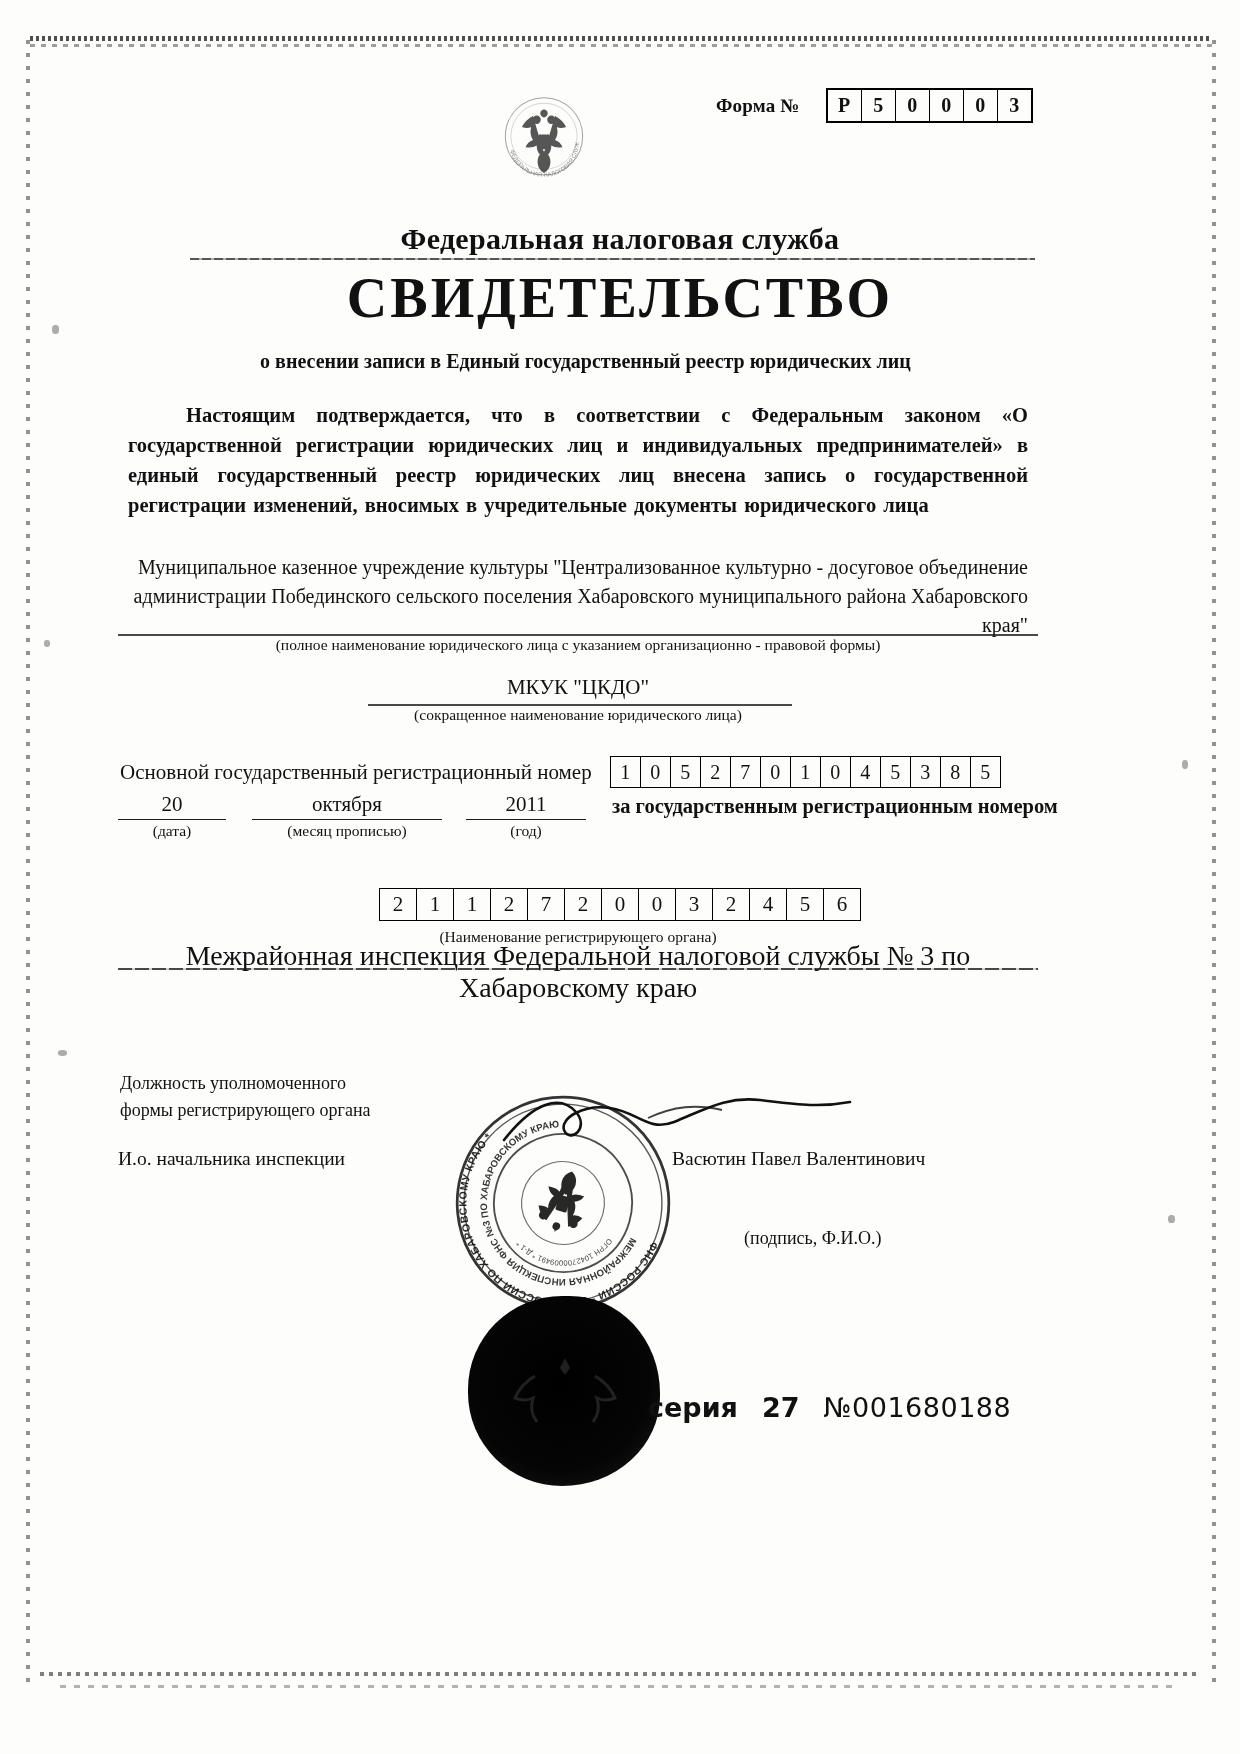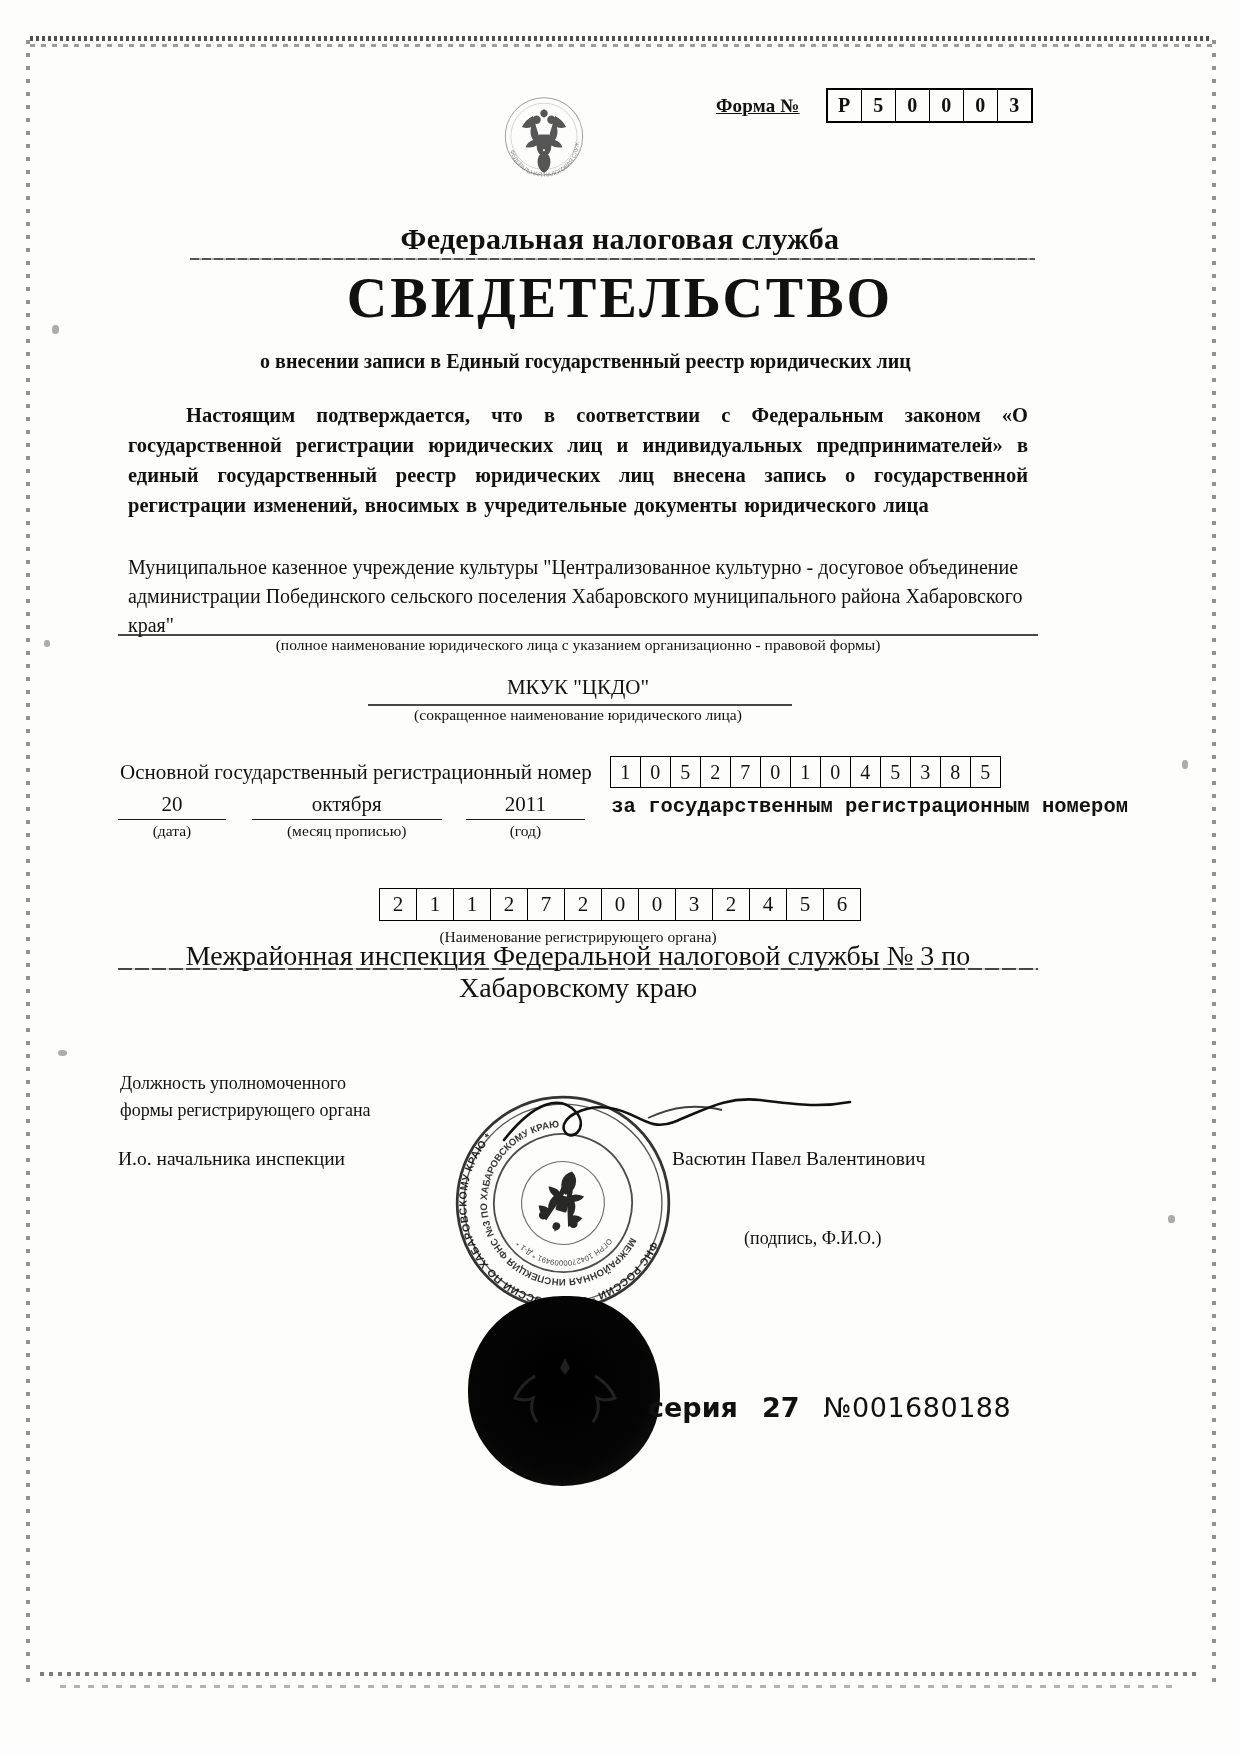--- a/index.html
+++ b/index.html
@@ -32,21 +32,21 @@
     -webkit-mask-image:repeating-linear-gradient(180deg,#000 0 4px,transparent 4px 13px);
     mask-image:repeating-linear-gradient(180deg,#000 0 4px,transparent 4px 13px);}
   .edge-right{right:24px;top:40px;bottom:70px;width:4px;opacity:.5;
     -webkit-mask-image:repeating-linear-gradient(180deg,#000 0 4px,transparent 4px 13px);
     mask-image:repeating-linear-gradient(180deg,#000 0 4px,transparent 4px 13px);}
 
   .speck{position:absolute;background:#5b5b5b;border-radius:45%;opacity:.5;}
 
   
   .form-line{position:absolute;top:88px;left:716px;display:flex;align-items:center;gap:26px;}
-  .form-label{font-weight:bold;font-size:19px;letter-spacing:.2px;text-decoration:underline;}
+  .form-label{font-weight:bold;font-size:19px;letter-spacing:.2px;}
   .code-boxes{display:flex;border:2px solid #000;}
   .code-boxes .cell{
     width:33px;height:31px;border-right:1.6px solid #000;
     display:flex;align-items:center;justify-content:center;
     font-weight:bold;font-size:20px;font-family:"Liberation Serif",serif;
   }
   .code-boxes .cell:last-child{border-right:none;}
 
   
   .emblem{position:absolute;top:92px;left:498px;width:92px;height:96px;opacity:.85;}
@@ -68,21 +68,21 @@
     position:absolute;top:400px;left:128px;width:900px;
     font-weight:bold;font-size:20.5px;line-height:30px;
     text-align:justify;text-align-last:left;
     text-indent:58px;
     word-spacing:2px;
   }
 
   
   .name-full{
     position:absolute;top:553px;left:128px;width:900px;
-    font-size:20px;line-height:29px;text-align:left;
+    font-size:20px;line-height:29px;text-align:right;
   }
   .underline{position:absolute;height:1.6px;background:#1a1a1a;opacity:.8;}
   .ul-fullname{left:118px;width:920px;top:634px;}
   .caption{position:absolute;width:920px;left:118px;text-align:center;
     font-size:15.5px;}
   .cap-fullname{top:636px;}
 
   .name-short{position:absolute;top:675px;left:128px;width:900px;text-align:center;
     font-size:21px;}
   .ul-shortname{left:368px;width:424px;top:704px;}
@@ -103,21 +103,21 @@
   
   .date-row{position:absolute;top:792px;left:118px;width:1010px;
     display:flex;align-items:flex-end;gap:0;}
   .date-field{text-align:center;}
   .date-field .val{font-size:21px;padding:0 6px 2px;}
   .date-field .ul{border-bottom:1.6px solid #1a1a1a;}
   .date-field .cap{font-size:15.5px;margin-top:2px;}
   .f-day{width:108px;}
   .f-month{width:190px;margin-left:26px;}
   .f-year{width:120px;margin-left:24px;}
-  .date-tail{font-weight:bold;font-size:20.5px;margin-left:26px;padding-bottom:22px;white-space:nowrap;font-family:Liberation Mono, monospace;}
+  .date-tail{font-weight:bold;font-size:20.5px;margin-left:26px;padding-bottom:22px;white-space:nowrap;}
 
   
   .grn-wrap{position:absolute;top:888px;left:0;width:1240px;display:flex;justify-content:center;}
   .grn-wrap .digit-boxes .cell{width:36px;height:31px;font-size:21px;}
 
   
   .reg-body{position:absolute;top:940px;left:118px;width:920px;text-align:center;font-size:28px;}
   .ul-regbody{left:118px;width:920px;top:968px;
     -webkit-mask-image:repeating-linear-gradient(90deg,#000 0 14px,rgba(0,0,0,.25) 14px 17px);
     mask-image:repeating-linear-gradient(90deg,#000 0 14px,rgba(0,0,0,.25) 14px 17px);}

